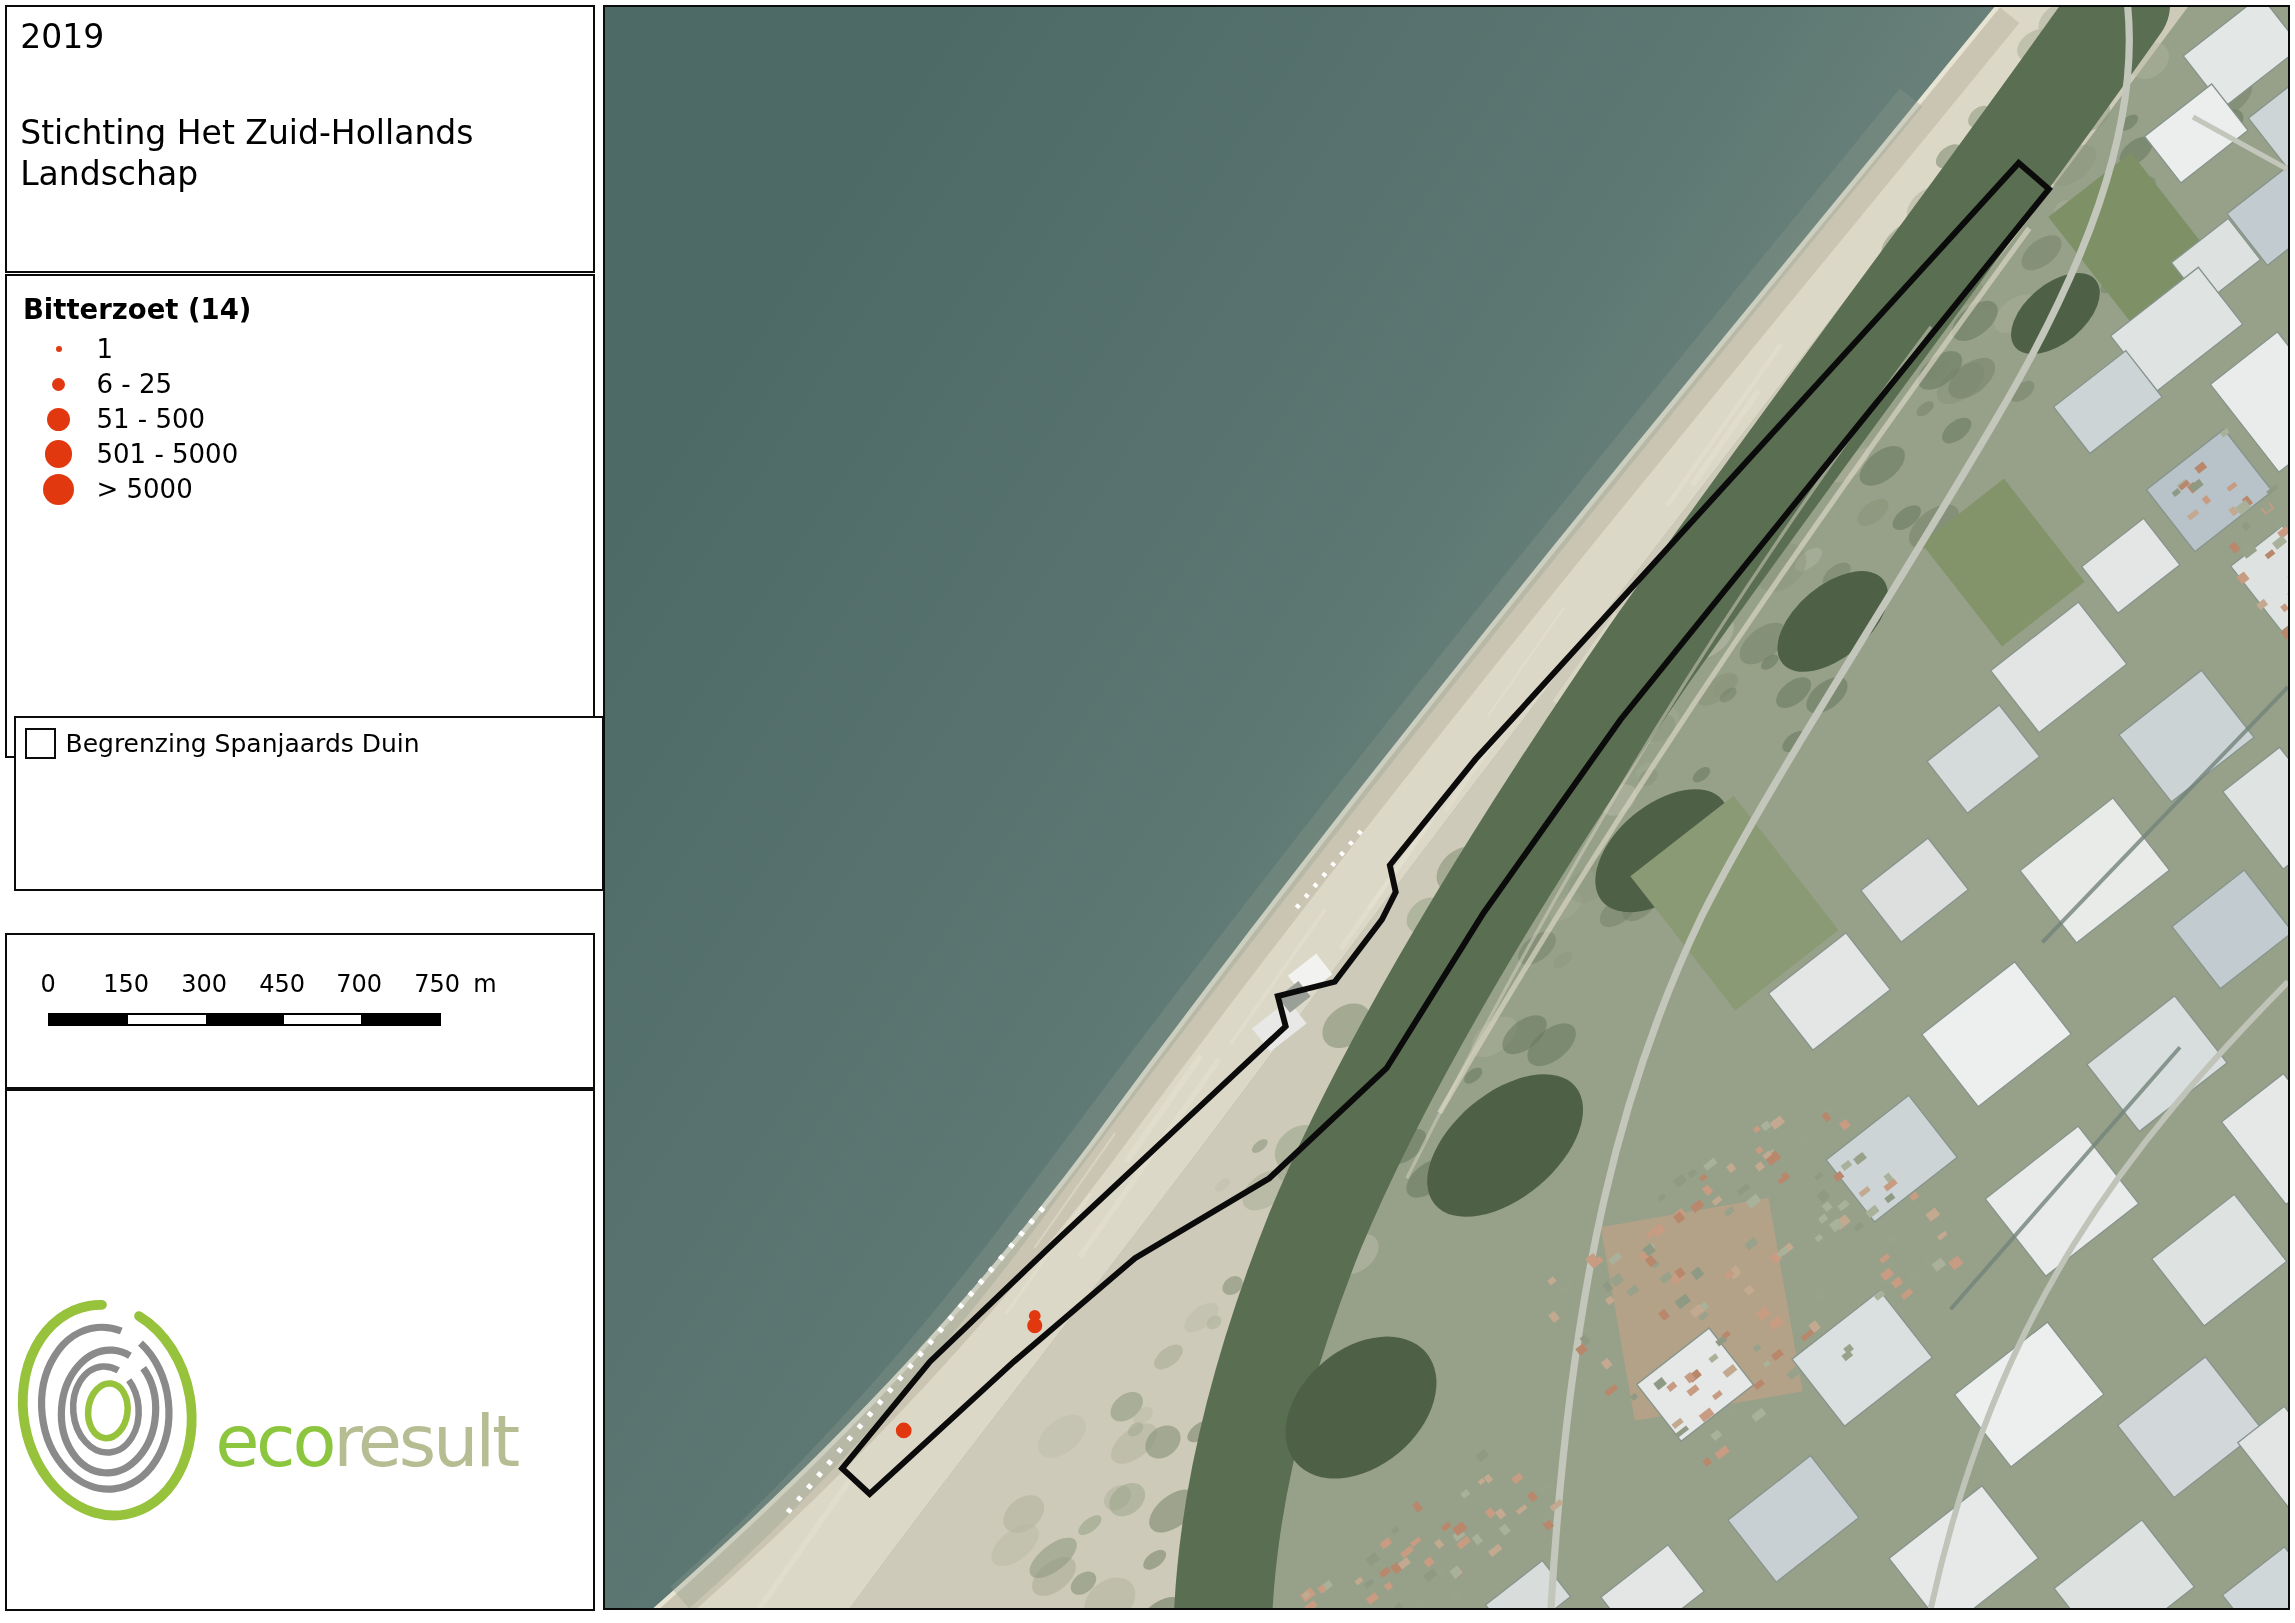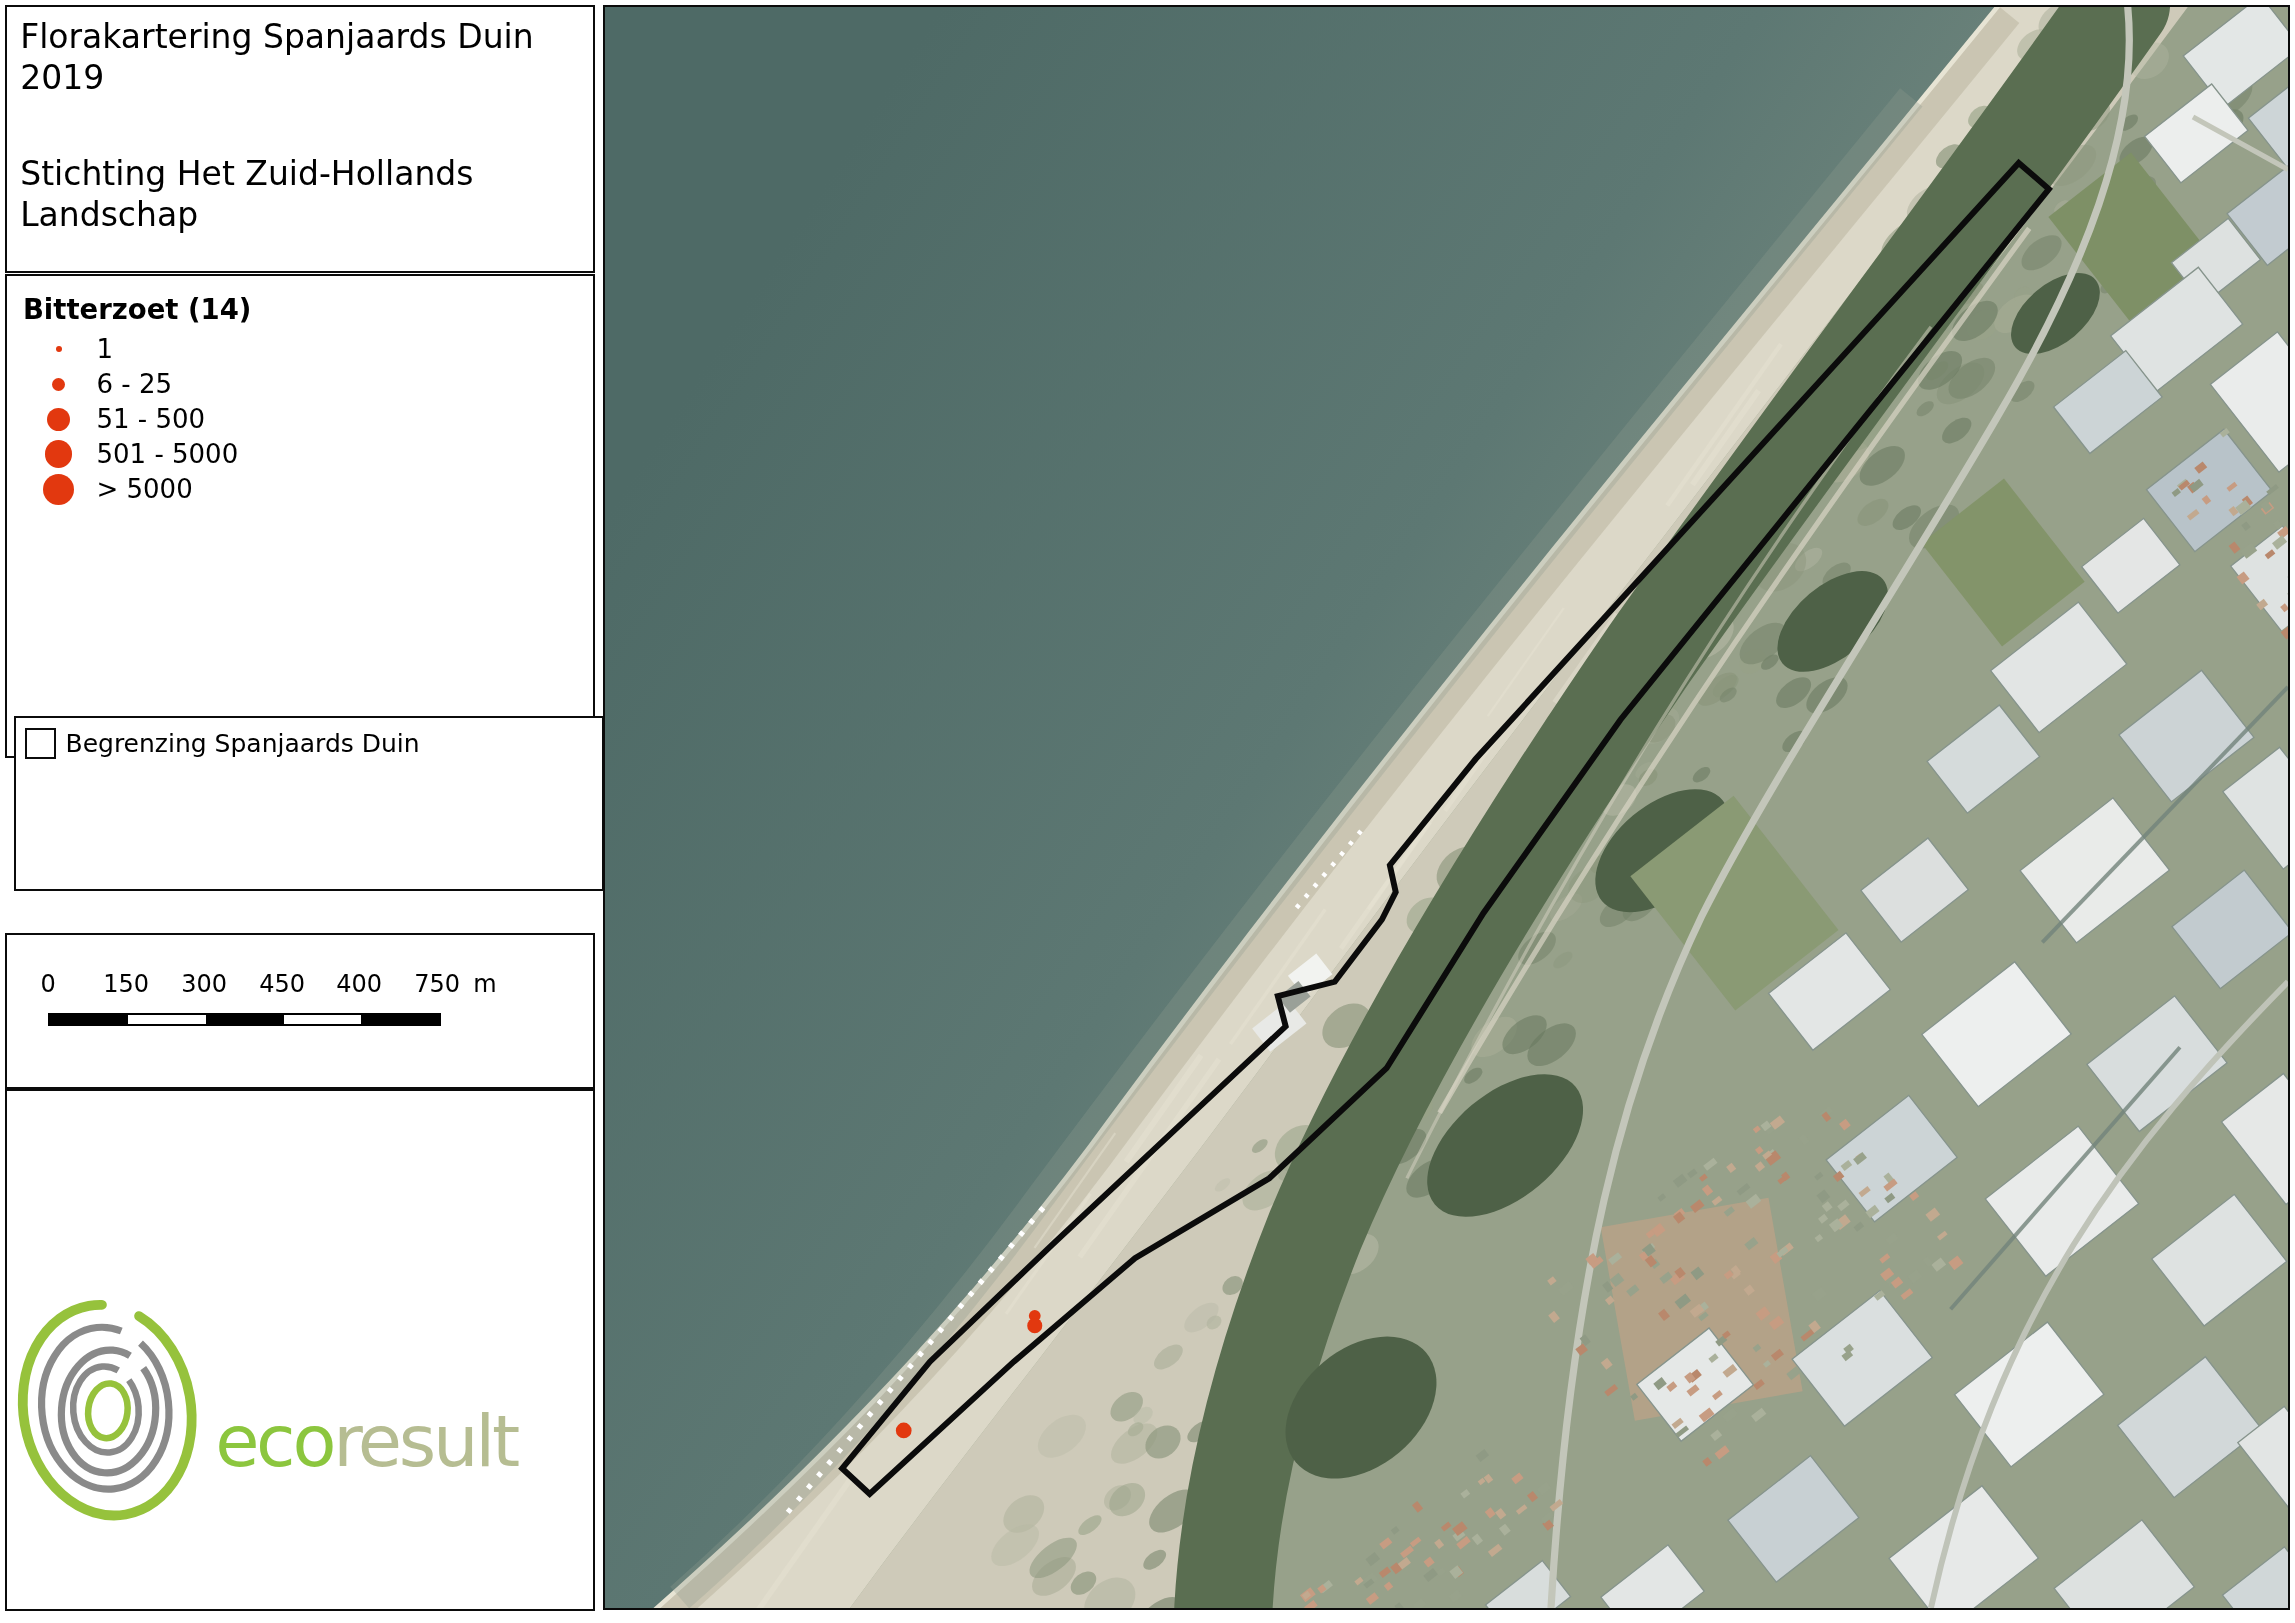--- a/index.html
+++ b/index.html
@@ -26,21 +26,20 @@
   .sb-unit{position:absolute;top:35px;font-size:24px;}
   #sb-bar{position:absolute;left:41px;top:78px;width:389px;height:9.2px;border:2px solid #000;display:flex;}
   .sb-seg{flex:1 1 auto;height:100%;}
   #logo-svg{width:585px;height:516px;display:block;}
 </style>
 </head>
 <body>
 
 <div class="panel-box" id="box-title">
   <div>
-    <div class="title-line">Florakartering Spanjaards Duin</div>
     <div class="title-line">2019</div>
   </div>
   <div id="subtitle">
     <div class="title-line">Stichting Het Zuid-Hollands</div>
     <div class="title-line">Landschap</div>
   </div>
 </div>
 
 <div class="panel-box" id="box-legend">
   <div class="legend-heading">Bitterzoet (14)</div>
@@ -84,21 +83,21 @@
     <span class="boundary-label">Begrenzing Spanjaards Duin</span>
   </div>
 </div>
 
 <div class="panel-box" id="box-scalebar">
   <div id="sb-ticks">
       <span class="sb-tick" style="left: 41px;">0</span>
       <span class="sb-tick" style="left: 119px;">150</span>
       <span class="sb-tick" style="left: 197px;">300</span>
       <span class="sb-tick" style="left: 275px;">450</span>
-      <span class="sb-tick" style="left: 352px;">400</span>
+      <span class="sb-tick" style="left: 352px;">700</span>
       <span class="sb-tick" style="left: 430px;">750</span>
     </div>
   <span class="sb-unit" id="sb-unit" style="left: 466px;">m</span>
   <div id="sb-bar">
       <div class="sb-seg" style="background: rgb(0, 0, 0);"></div>
       <div class="sb-seg" style="background: rgb(255, 255, 255);"></div>
       <div class="sb-seg" style="background: rgb(0, 0, 0);"></div>
       <div class="sb-seg" style="background: rgb(255, 255, 255);"></div>
       <div class="sb-seg" style="background: rgb(0, 0, 0);"></div>
     </div>

